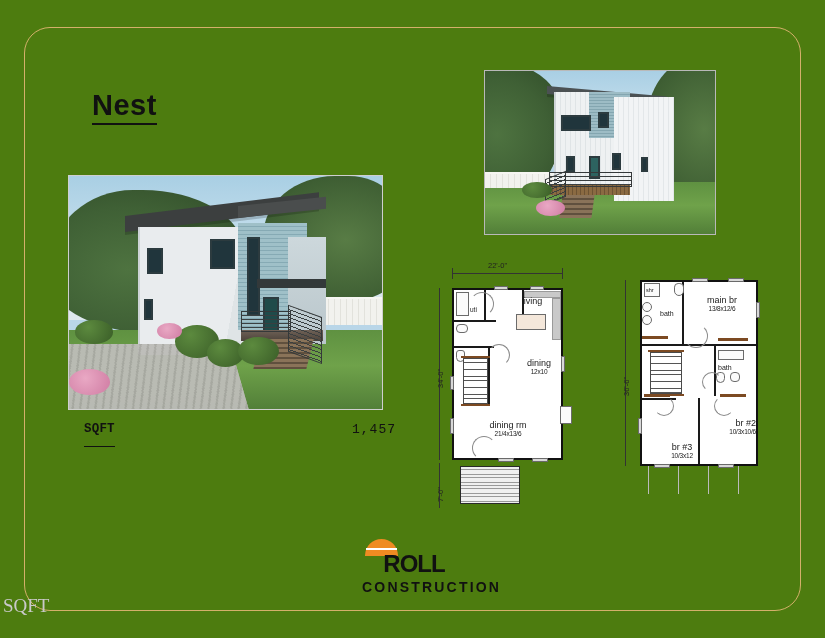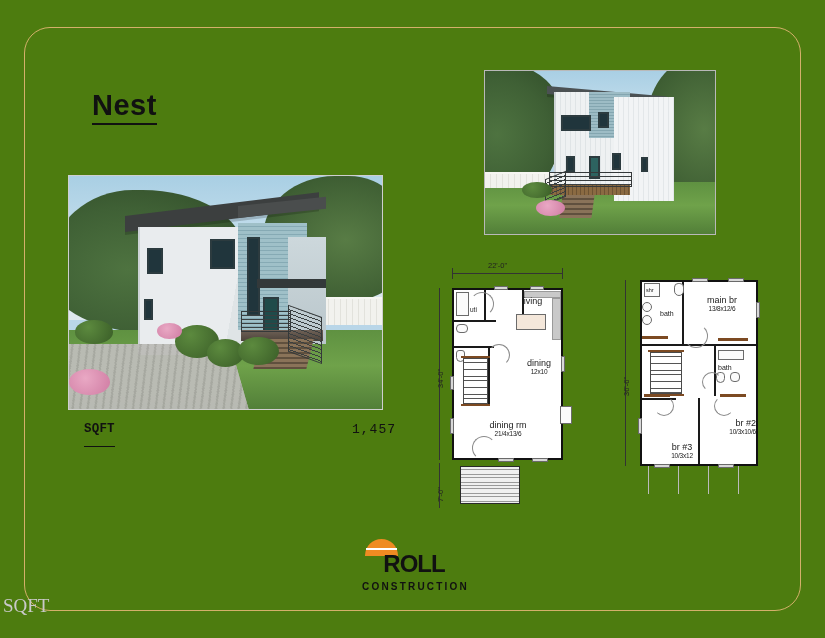--- a/index.html
+++ b/index.html
@@ -139,21 +139,21 @@
   .logo-sun:after{
     content:""; position:absolute; left:1px; top:9px; width:31px; height:2px;
     background:#ffffff;
   }
   .logo-word{
     position:relative; font-size:24px; font-weight:bold; color:#111;
     letter-spacing:-1px; line-height:34px; margin-top:7px;
     font-family:"Liberation Sans", sans-serif;
   }
   .logo-sub{
-    font-size:10px; font-weight:bold; color:#111; letter-spacing:2.2px;
+    font-size:14px; font-weight:bold; color:#111; letter-spacing:2.2px;
     line-height:12px; font-family:"Liberation Sans", sans-serif;
   }
 
   
   .watermark{
     position:absolute; left:3px; top:595px;
     font-size:19px; color:#c9c9c9; letter-spacing:0px;
     font-family:"Liberation Serif", serif;
   }
 </style>

